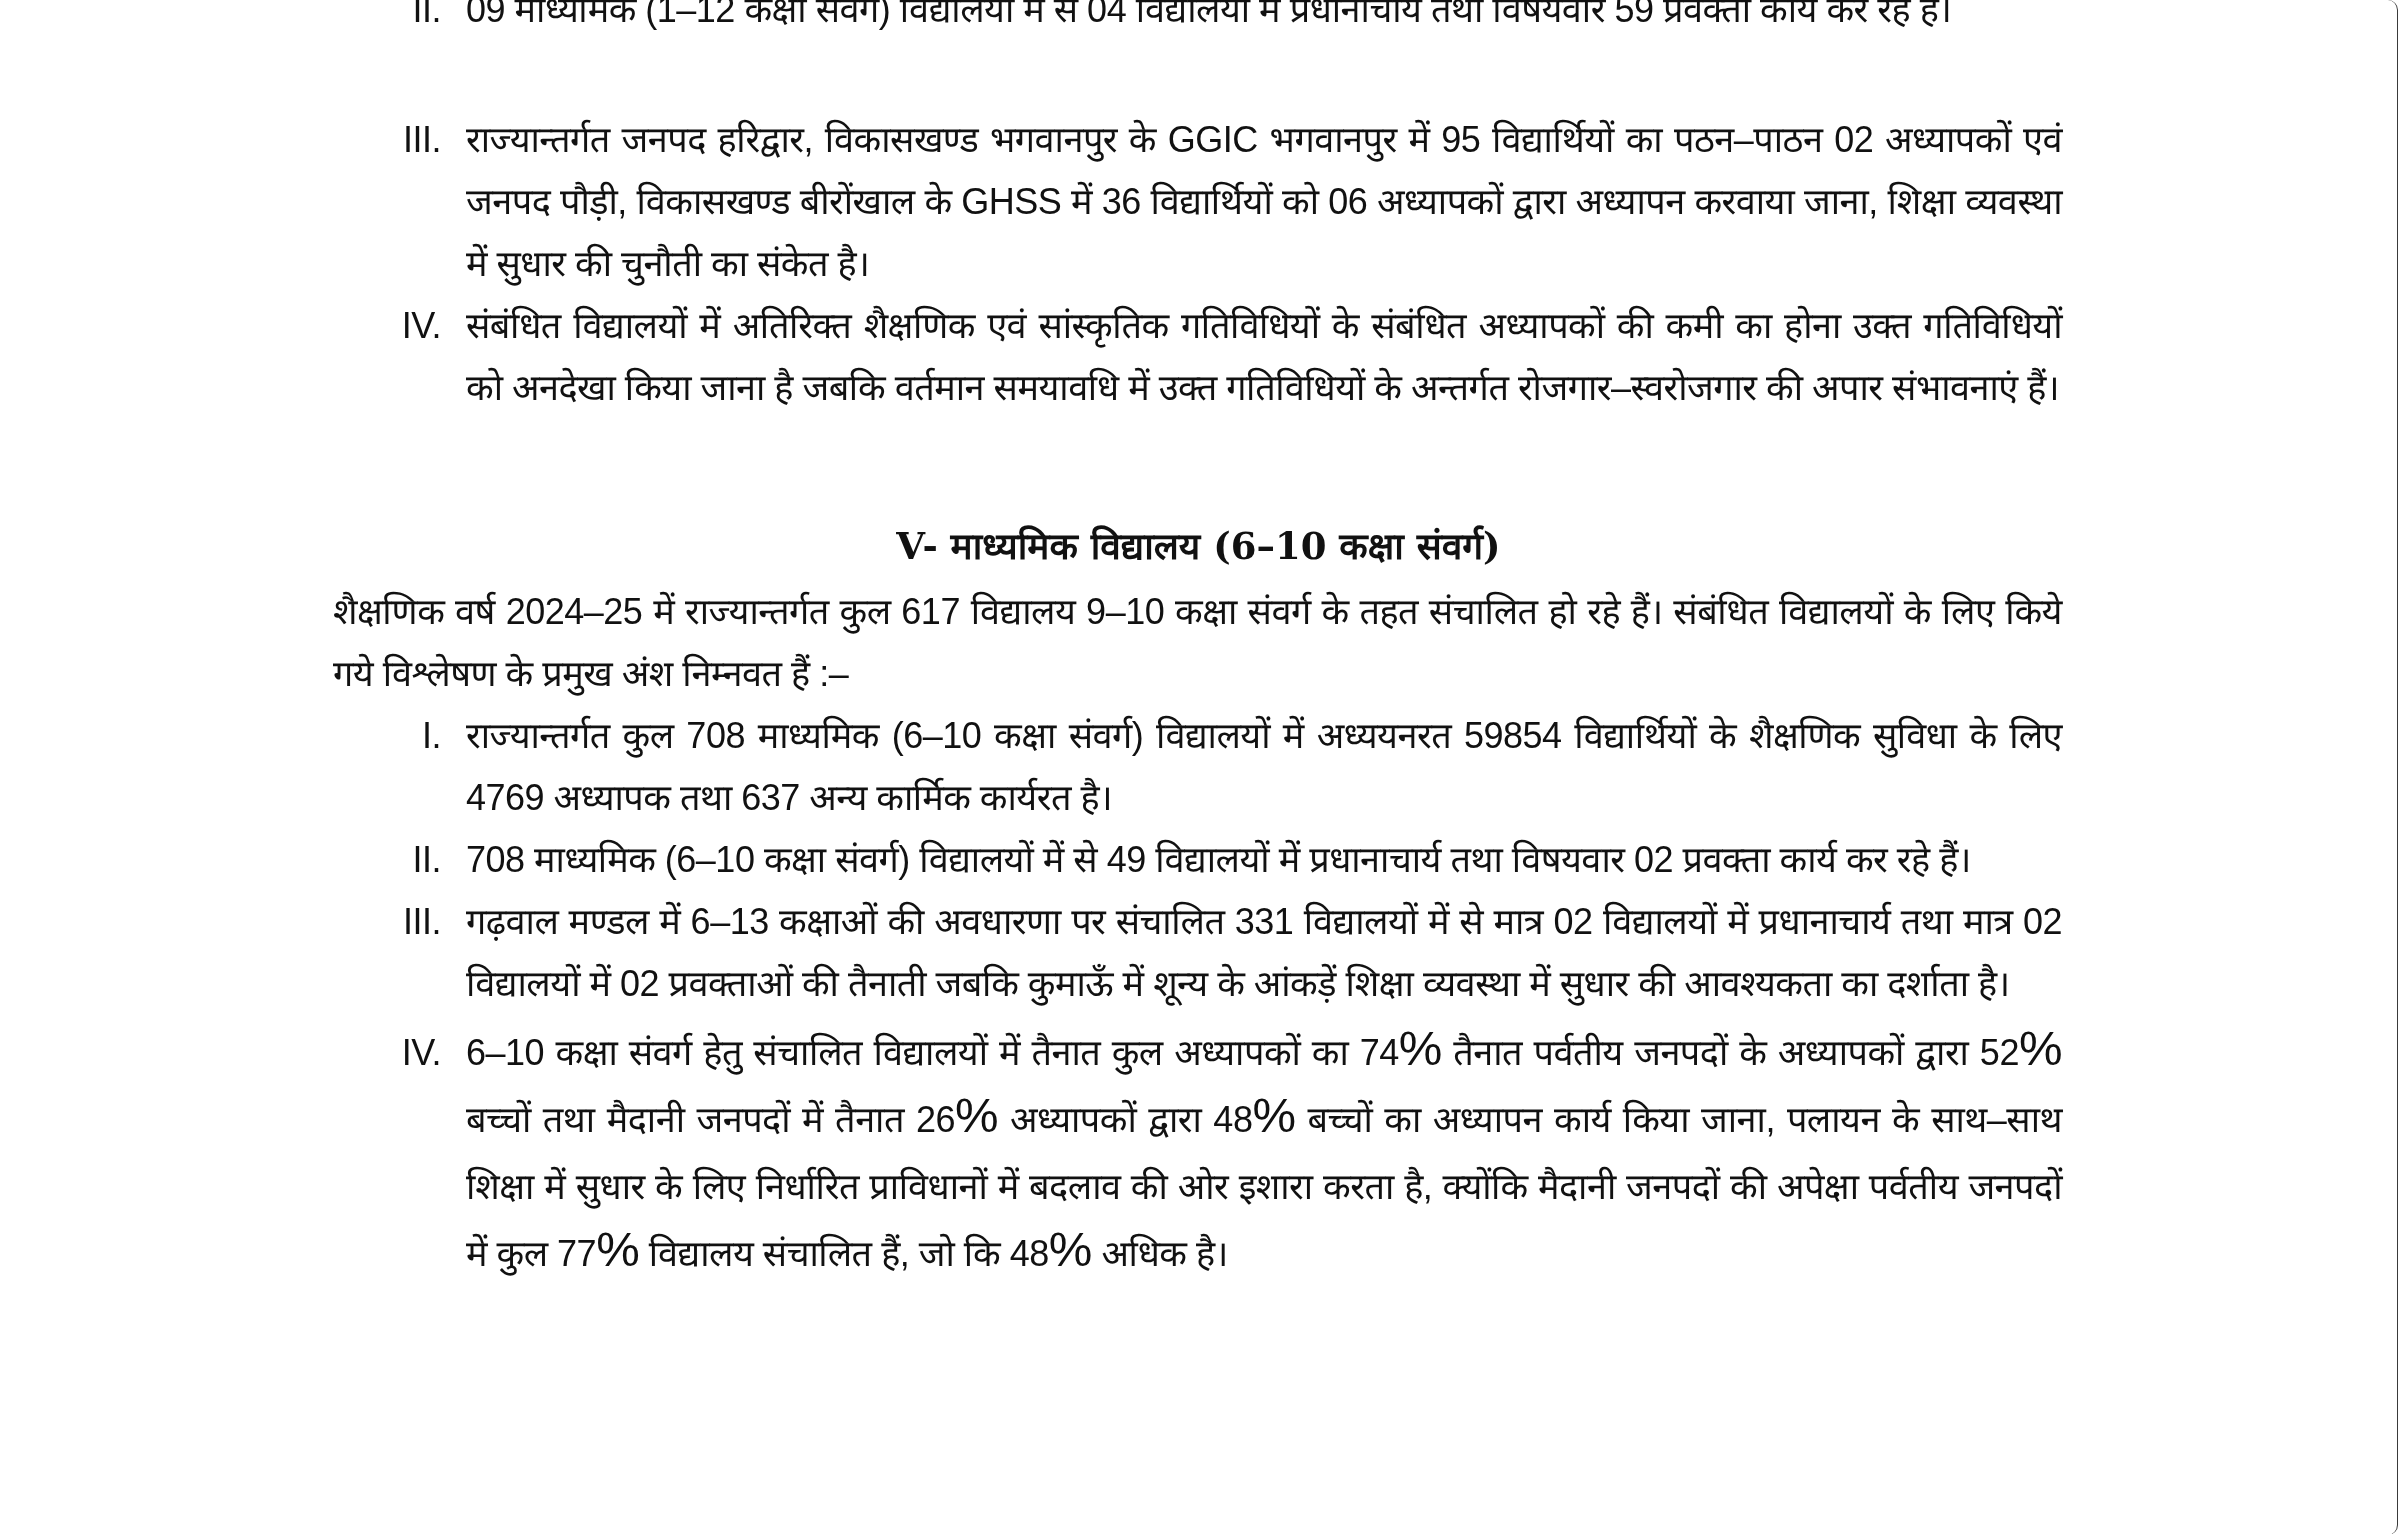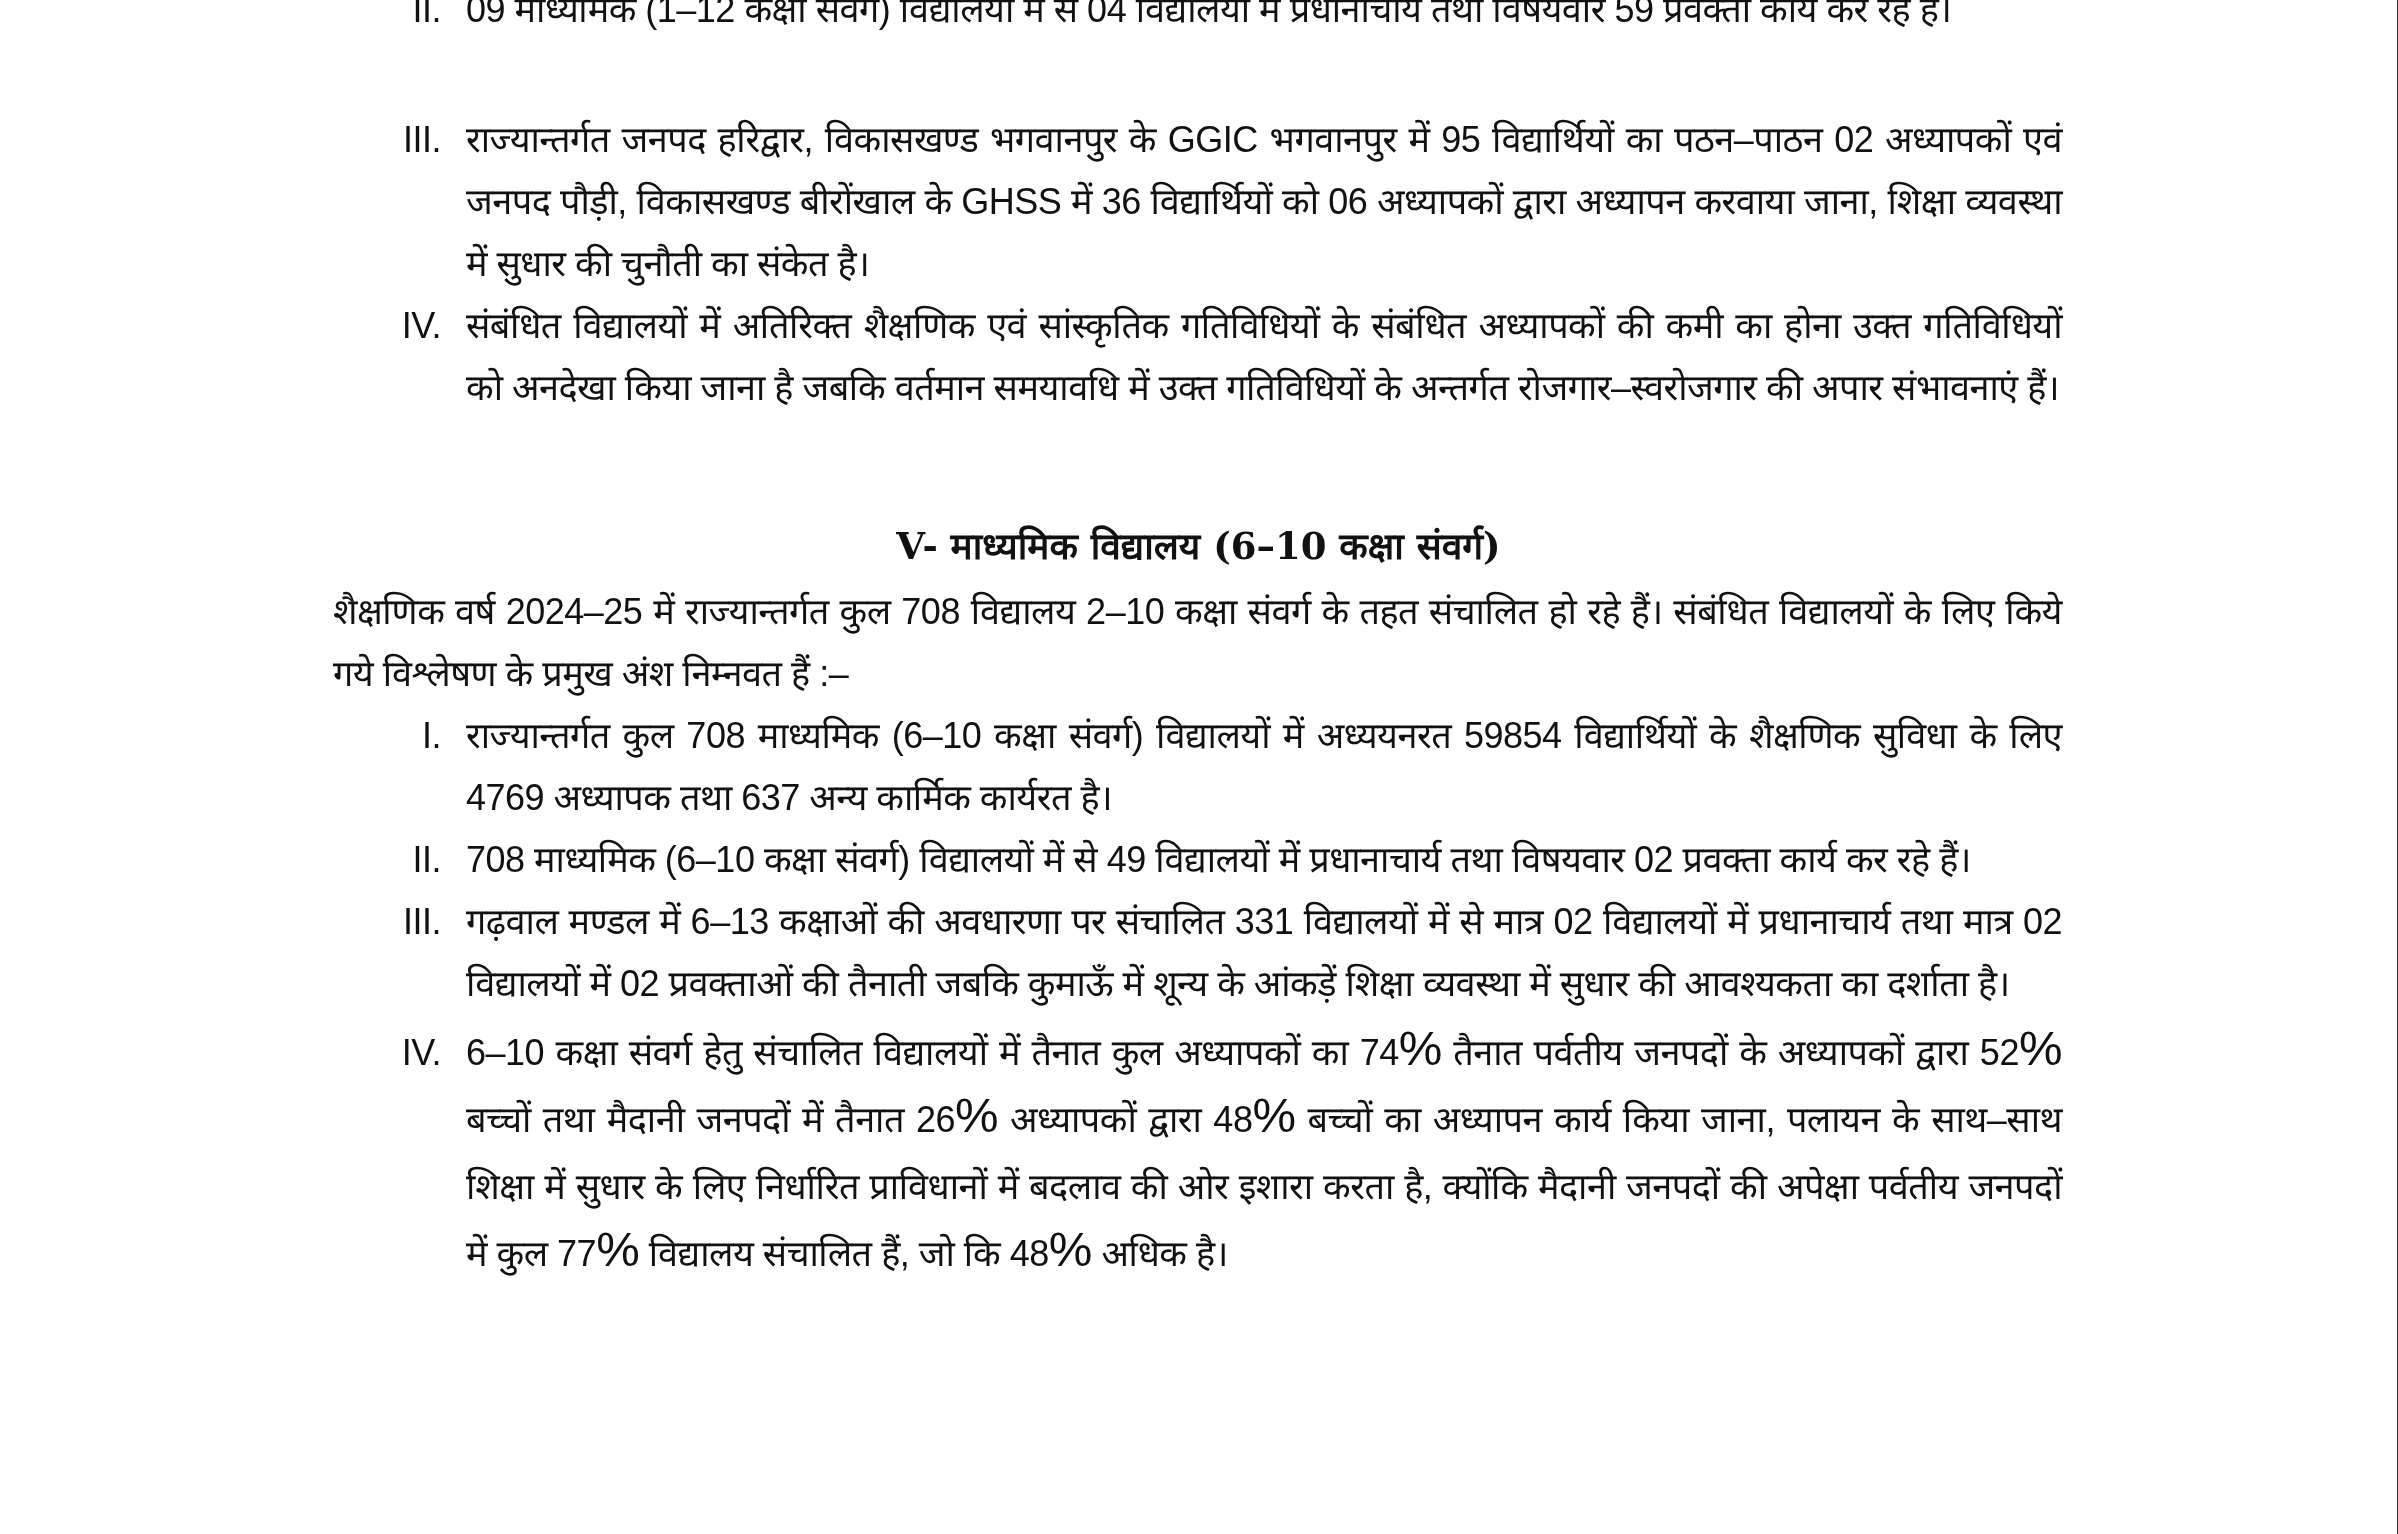--- a/index.html
+++ b/index.html
@@ -16,20 +16,21 @@
     color: #111111;
   }
   .page {
     position: absolute;
     left: 0;
     top: 0;
     width: 2397px;
     height: 1535px;
     background: #ffffff;
     border-right: 1.9px solid #3a3a3a;
+    border-radius: 10px;
   }
   .list {
     position: absolute;
     left: 333px;
     width: 1729px;
   }
   .item {
     position: relative;
     padding-left: 133px;
     font-size: 36px;
@@ -86,21 +87,21 @@
       <span class="txt">राज्यान्तर्गत जनपद हरिद्वार, विकासखण्ड भगवानपुर के GGIC भगवानपुर में 95 विद्यार्थियों का पठन–पाठन 02 अध्यापकों एवं जनपद पौड़ी, विकासखण्ड बीरोंखाल के GHSS में 36 विद्यार्थियों को 06 अध्यापकों द्वारा अध्यापन करवाया जाना, शिक्षा व्यवस्था में सुधार की चुनौती का संकेत है।</span>
     </div>
     <div class="item" style="margin-top:0px;">
       <span class="num">IV.</span>
       <span class="txt">संबंधित विद्यालयों में अतिरिक्त शैक्षणिक एवं सांस्कृतिक गतिविधियों के संबंधित अध्यापकों की कमी का होना उक्त गतिविधियों को अनदेखा किया जाना है जबकि वर्तमान समयावधि में उक्त गतिविधियों के अन्तर्गत रोजगार–स्वरोजगार की अपार संभावनाएं हैं।</span>
     </div>
   </div>
 
   <div class="heading">V- माध्यमिक विद्यालय (6–10 कक्षा संवर्ग)</div>
 
-  <div class="para">शैक्षणिक वर्ष 2024–25 में राज्यान्तर्गत कुल 708 विद्यालय 2–10 कक्षा संवर्ग के तहत संचालित हो रहे हैं। संबंधित विद्यालयों के लिए किये गये विश्लेषण के प्रमुख अंश निम्नवत हैं :–</div>
+  <div class="para">शैक्षणिक वर्ष 2024–25 में राज्यान्तर्गत कुल 617 विद्यालय 9–10 कक्षा संवर्ग के तहत संचालित हो रहे हैं। संबंधित विद्यालयों के लिए किये गये विश्लेषण के प्रमुख अंश निम्नवत हैं :–</div>
 
   <div class="list" style="top:705px;">
     <div class="item">
       <span class="num">I.</span>
       <span class="txt">राज्यान्तर्गत कुल 708 माध्यमिक (6–10 कक्षा संवर्ग) विद्यालयों में अध्ययनरत 59854 विद्यार्थियों के शैक्षणिक सुविधा के लिए 4769 अध्यापक तथा 637 अन्य कार्मिक कार्यरत है।</span>
     </div>
     <div class="item">
       <span class="num">II.</span>
       <span class="txt">708 माध्यमिक (6–10 कक्षा संवर्ग) विद्यालयों में से 49 विद्यालयों में प्रधानाचार्य तथा विषयवार 02 प्रवक्ता कार्य कर रहे हैं।</span>
     </div>

